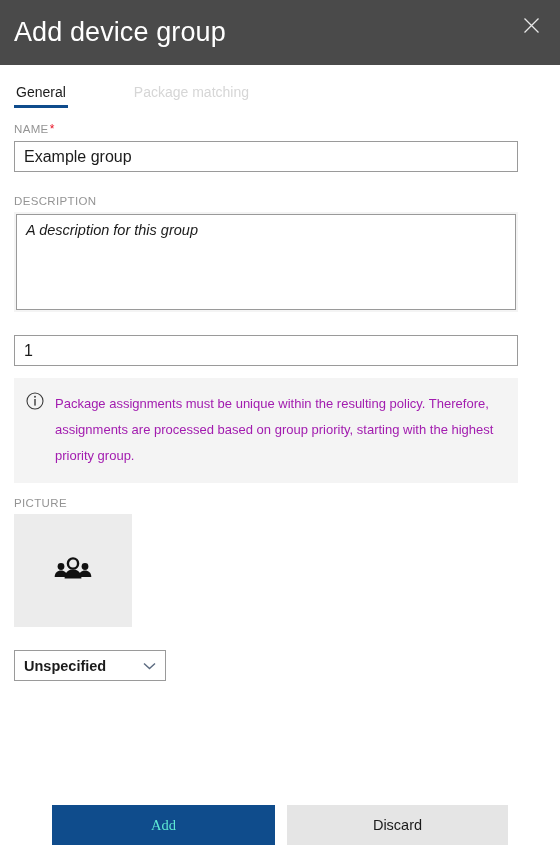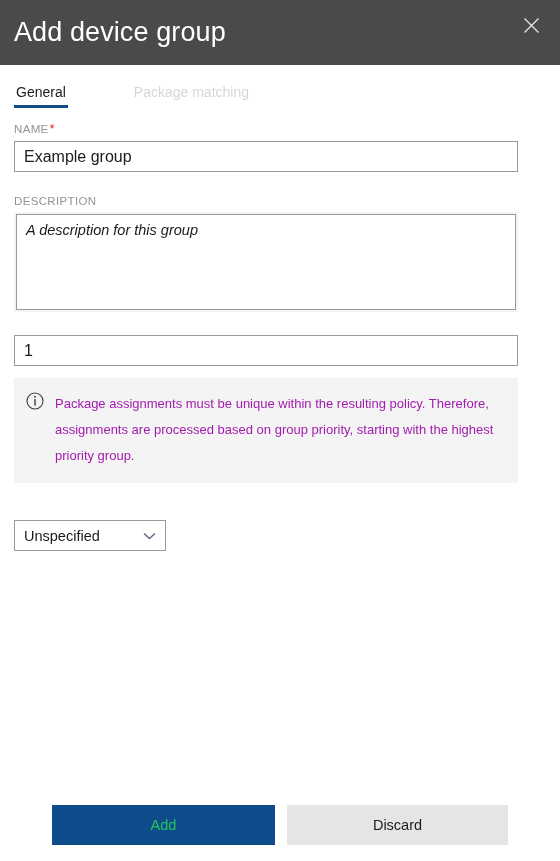--- a/index.html
+++ b/index.html
@@ -177,21 +177,21 @@
     height: 31px;
     border: 1px solid #9a9a9a;
     background: #ffffff;
     display: flex;
     align-items: center;
     padding: 0 9px;
     font-size: 14.5px;
     color: #1b1b1b;
     cursor: pointer;
   }
-  .select-value { flex: 1; }
+  .select-value { flex: 1; font-weight: bold; }
   .chev { display: block; }
 
   
   .toggle {
     width: 44px;
     height: 20px;
     border-radius: 10px;
     background: #a6a6a6;
     display: flex;
     align-items: center;
@@ -221,21 +221,22 @@
     height: 40px;
     border: none;
     font-family: "Liberation Sans", sans-serif;
     font-size: 14.5px;
     cursor: pointer;
     border-radius: 0;
   }
   .btn-primary {
     width: 223px;
     background: #0f4c8c;
-    color: #22c55e;
+    color: #5eead4;
+    font-family: Liberation Serif, serif;
   }
   .btn-secondary {
     width: 221px;
     background: #e5e5e5;
     color: #1b1b1b;
     margin-left: 12px;
   }
 </style>
 </head>
 <body>
@@ -290,20 +291,35 @@
         <circle cx="9" cy="9" r="8" fill="none" stroke="#3b3b3b" stroke-width="1.1"></circle>
         <circle cx="9" cy="4.8" r="0.95" fill="#3b3b3b"></circle>
         <rect x="8.3" y="7" width="1.4" height="6.6" fill="#3b3b3b"></rect>
       </svg>
     </span>
     <div class="info-text">Package assignments must be unique within the resulting policy. Therefore, assignments are processed based on group priority, starting with the highest priority group.</div>
   </div>
 
   <div class="spacer-14"></div>
 
+  <div class="field">
+    <label class="field-label">PICTURE</label>
+    <div class="picture-box">
+      <span>
+        <svg width="38" height="24" viewBox="0 0 38 24">
+          <circle cx="7" cy="9.5" r="3.4" fill="#111111"></circle>
+          <path d="M0.7 20 C0.7 15.6 3.5 13.4 7 13.4 C10.5 13.4 13.3 15.6 13.3 20 Z" fill="#111111"></path>
+          <circle cx="31" cy="9.5" r="3.4" fill="#111111"></circle>
+          <path d="M24.7 20 C24.7 15.6 27.5 13.4 31 13.4 C34.5 13.4 37.3 15.6 37.3 20 Z" fill="#111111"></path>
+          <circle cx="19" cy="6.5" r="5.1" fill="none" stroke="#111111" stroke-width="2.4"></circle>
+          <path d="M10.6 21.5 C10.6 15.6 14.4 12.6 19 12.6 C23.6 12.6 27.4 15.6 27.4 21.5 Z" fill="#111111"></path>
+        </svg>
+      </span>
+    </div>
+  </div>
 
   <div class="spacer-20"></div>
 
   <div class="field">
     <div class="select-wrap">
       <div class="select-box">
         <span class="select-value">Unspecified</span>
         <span>
           <svg class="chev" width="13" height="8" viewBox="0 0 13 8">
             <path d="M1 1.4 L6.5 6.6 L12 1.4" fill="none" stroke="#5c6b80" stroke-width="1.4"></path>

